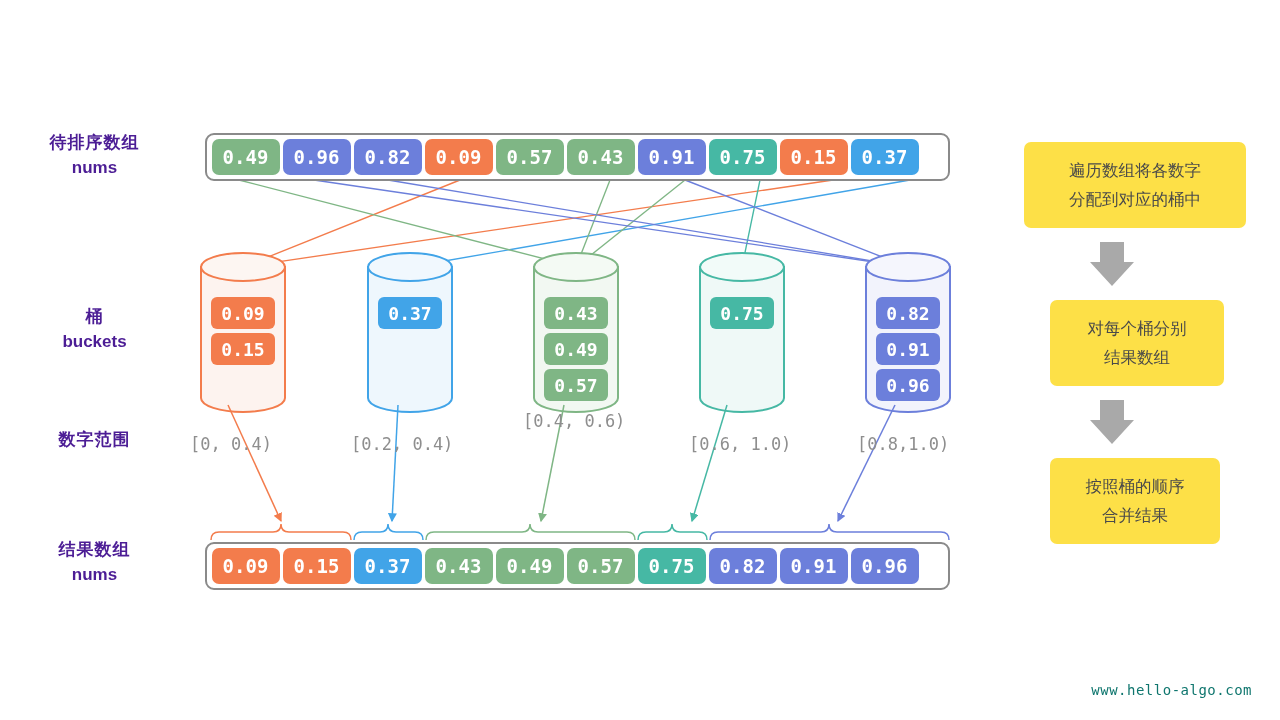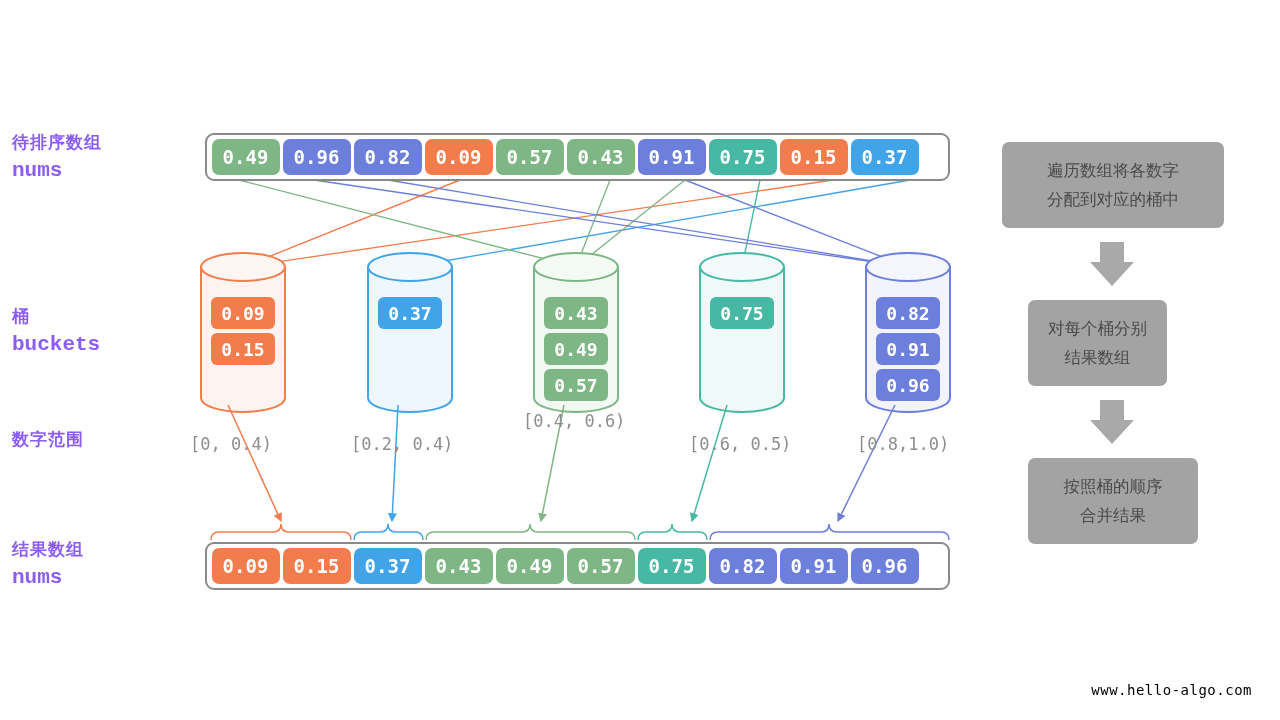--- a/index.html
+++ b/index.html
@@ -9,29 +9,30 @@
     font-family:"Liberation Sans","DejaVu Sans",sans-serif;
     overflow:hidden;
     position:relative;
   }
   #stage{position:absolute;inset:0;width:1280px;height:720px;}
   #svg-layer{position:absolute;left:0;top:0;width:1280px;height:720px;}
 
   
   .row-label{
     position:absolute;
-    color:#8b5cf6;
+    color:#4c1d95;
     font-weight:bold;
+    text-align:center;
     line-height:1.45;
     white-space:nowrap;
   }
   .row-label .cn{font-size:17px;display:block;letter-spacing:1px;}
   .row-label .mono{
-    font-family:Liberation Mono, monospace;
-    font-size:21px;display:block;letter-spacing:0px;
+    font-family:Liberation Sans, sans-serif;
+    font-size:17px;display:block;letter-spacing:0px;
   }
 
   
   .array-box{
     position:absolute;
     border:2.5px solid #8a8a8a;
     border-radius:9px;
     background:#ffffff;
     display:flex;
     align-items:center;
@@ -77,36 +78,37 @@
     position:absolute;
     color:#8e8e8e;
     font-family:"DejaVu Sans Mono","Liberation Mono",monospace;
     font-size:17px;
     white-space:nowrap;
   }
 
   
   .flow-box{
     position:absolute;
-    background:#a3a3a3;
+    background:#fde047;
     border-radius:7px;
     color:#4a4a4a;
     font-size:16.5px;
     line-height:1.75;
     text-align:center;
     display:flex;align-items:center;justify-content:center;
     box-sizing:border-box;
+    margin-left:22px;
   }
   .flow-box span{display:block;}
 
   
   #watermark{
     position:absolute;
     right:28px;bottom:22px;
-    color:#000000;
+    color:#0f766e;
     font-family:"DejaVu Sans Mono","Liberation Mono",monospace;
     font-size:14px;
     letter-spacing:0.5px;
   }
 </style>
 </head>
 <body>
 
 <div id="stage">
 
@@ -269,21 +271,21 @@
     <div class="chips">
         <div class="chip" style="background: rgb(108, 127, 219);">0.82</div>
         <div class="chip" style="background: rgb(108, 127, 219);">0.91</div>
         <div class="chip" style="background: rgb(108, 127, 219);">0.96</div>
       </div>
   </div>
 
   <div class="range-label" style="left:190px;top:434px;">[0, 0.4)</div>
   <div class="range-label" style="left:351px;top:434px;">[0.2, 0.4)</div>
   <div class="range-label" style="left:523px;top:411px;">[0.4, 0.6)</div>
-  <div class="range-label" style="left:689px;top:434px;">[0.6, 0.5)</div>
+  <div class="range-label" style="left:689px;top:434px;">[0.6, 1.0)</div>
   <div class="range-label" style="left:857px;top:434px;">[0.8,1.0)</div>
 
   <div class="array-box" id="result-array" style="left:205px;top:542px;width:745px;height:48px;">
       <div class="cell" style="background: rgb(243, 124, 76);">0.09</div>
       <div class="cell" style="background: rgb(243, 124, 76);">0.15</div>
       <div class="cell" style="background: rgb(65, 164, 232);">0.37</div>
       <div class="cell" style="background: rgb(127, 182, 133);">0.43</div>
       <div class="cell" style="background: rgb(127, 182, 133);">0.49</div>
       <div class="cell" style="background: rgb(127, 182, 133);">0.57</div>
       <div class="cell" style="background: rgb(70, 184, 164);">0.75</div>
@@ -291,21 +293,21 @@
       <div class="cell" style="background: rgb(108, 127, 219);">0.91</div>
       <div class="cell" style="background: rgb(108, 127, 219);">0.96</div>
     </div>
 
   <div class="flow-box" style="left:1002px;top:142px;width:222px;height:86px;">
     <div>
       <span>遍历数组将各数字</span>
       <span>分配到对应的桶中</span>
     </div>
   </div>
-  <div class="flow-box" style="left:1028px;top:300px;width:139px;height:86px;">
+  <div class="flow-box" style="left:1028px;top:300px;width:174px;height:86px;">
     <div>
       <span>对每个桶分别</span>
       <span>结果数组</span>
     </div>
   </div>
   <div class="flow-box" style="left:1028px;top:458px;width:170px;height:86px;">
     <div>
       <span>按照桶的顺序</span>
       <span>合并结果</span>
     </div>

